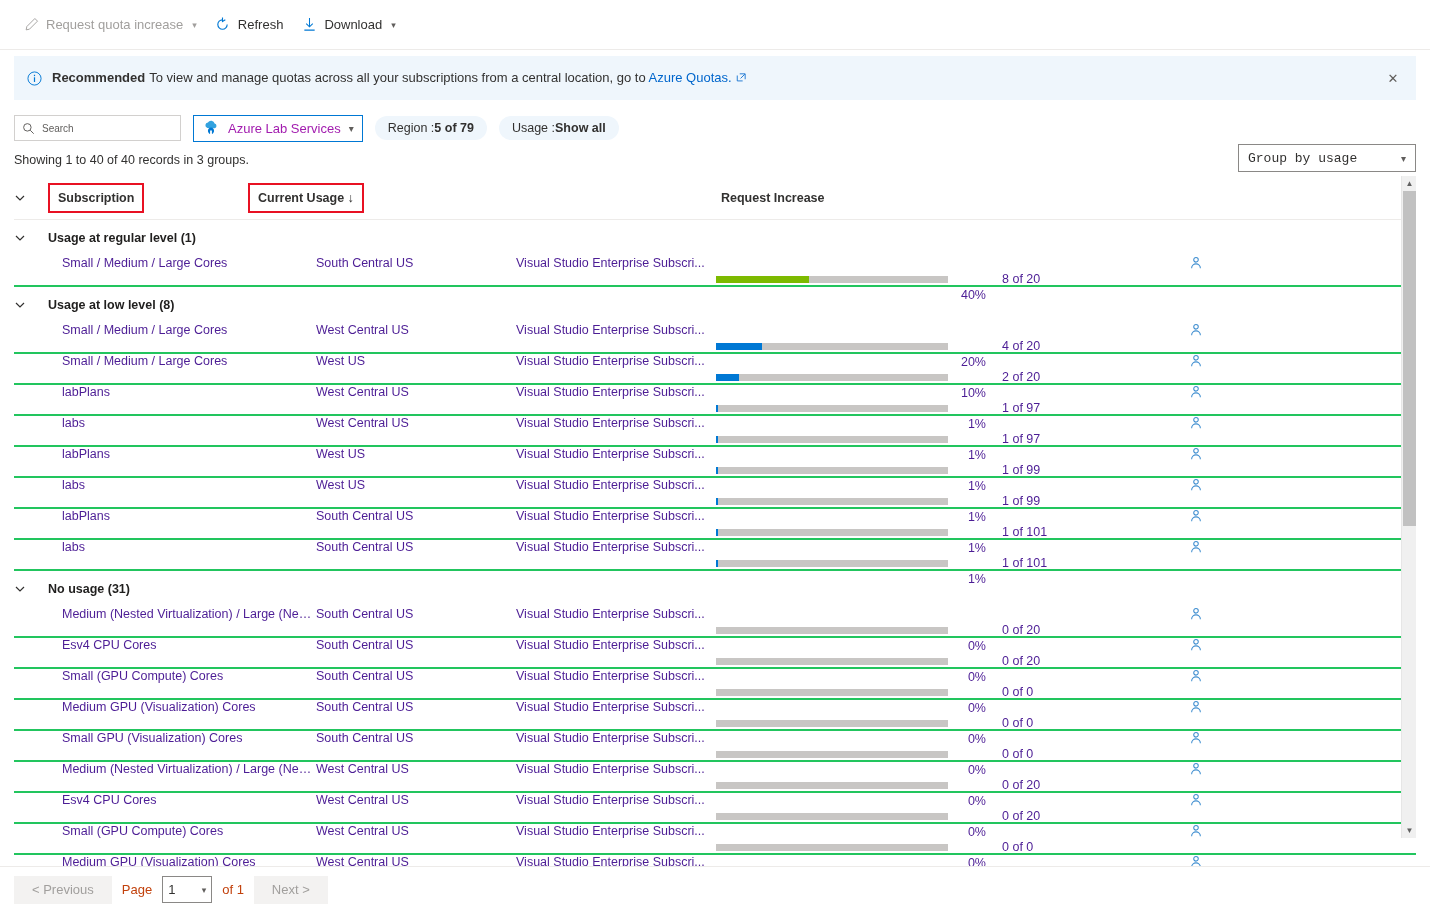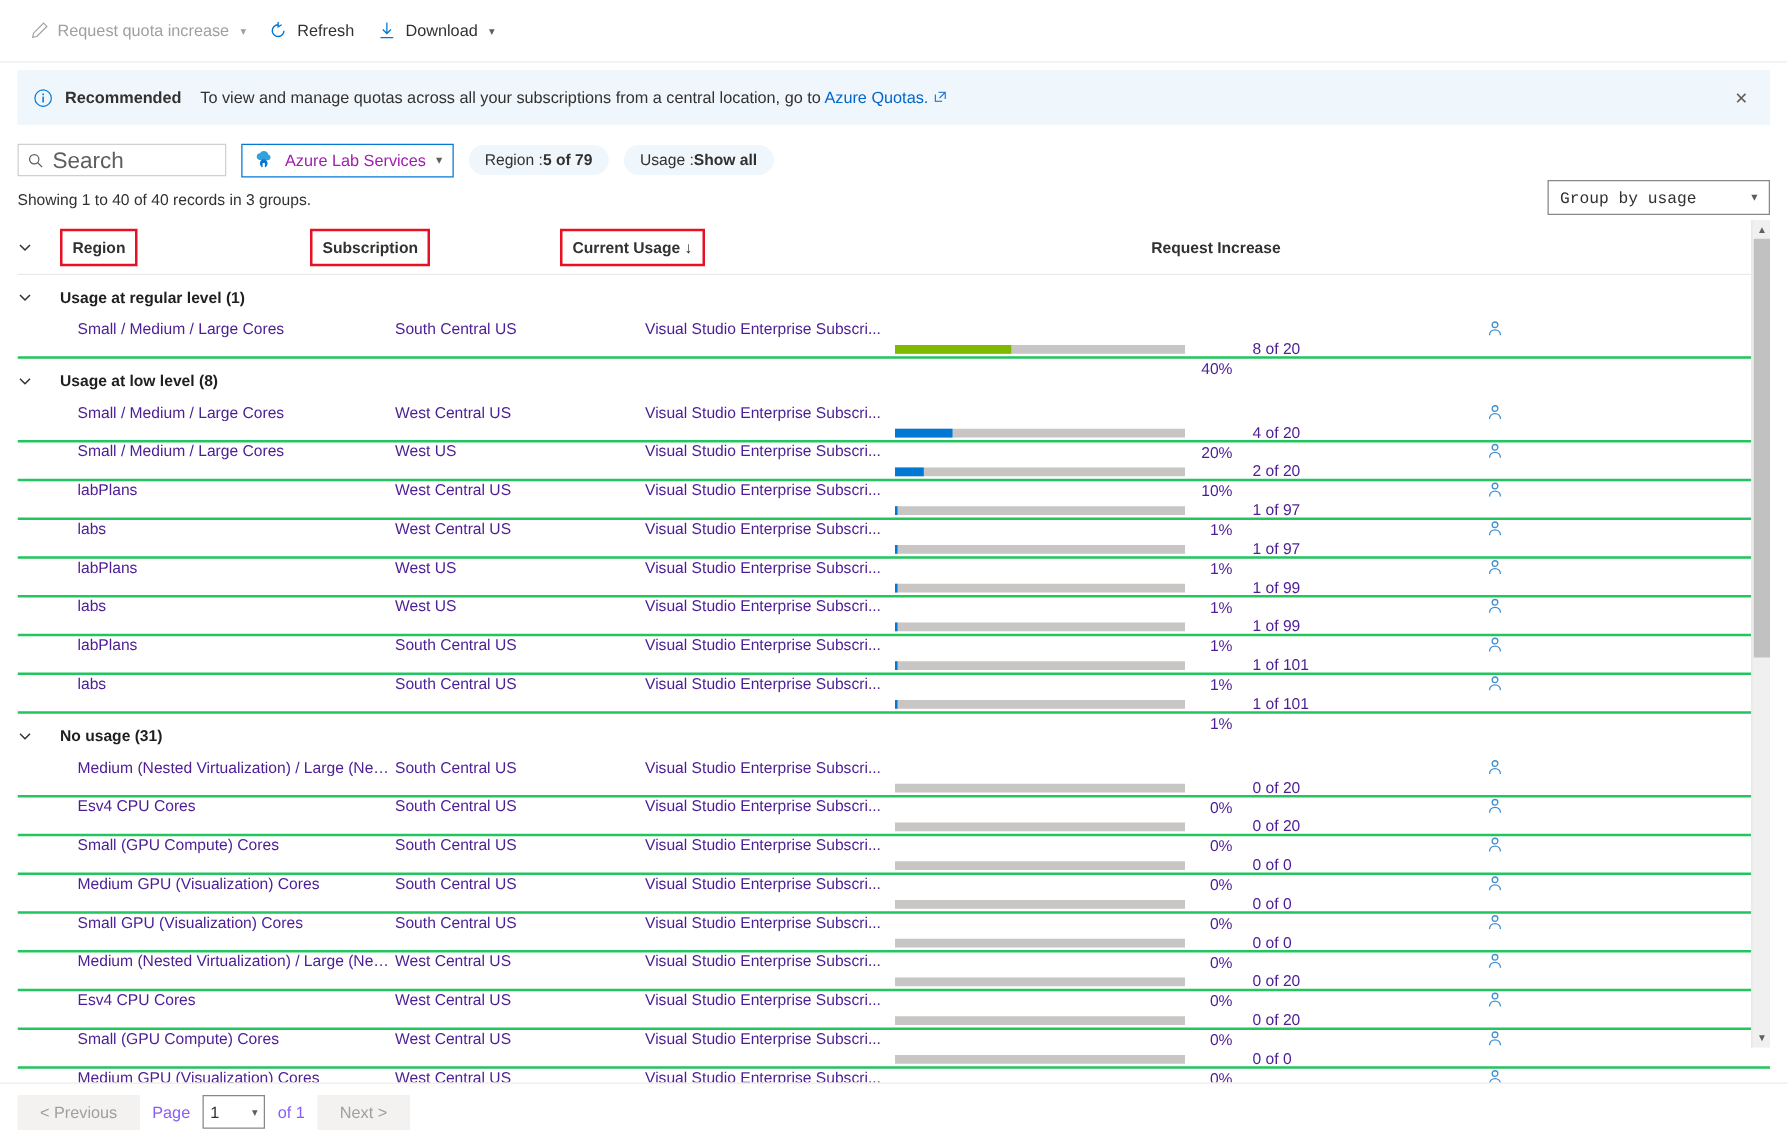--- a/index.html
+++ b/index.html
@@ -48,21 +48,21 @@
     padding: 9px 10px 9px 12px;
     font-size: 13px;
     min-height: 38px;
   }
   .banner .infoico {
     width: 16px; height: 16px; flex: 0 0 16px;
     margin-right: 10px;
     display: inline-flex; align-items: center; justify-content: center;
   }
   .banner .btxt { flex: 1; line-height: 17px; }
-  .banner .bstrong { font-weight: bold; margin-right: 15px; text-align: center; }
+  .banner .bstrong { font-weight: bold; margin-right: 4px; text-align: center; }
   .banner a { color: #0066cc; text-decoration: none; }
   .banner .extlink { display: inline-block; margin-left: 4px; vertical-align: -1px; }
   .banner .closeb {
     width: 26px; height: 26px;
     display: flex; align-items: center; justify-content: center;
     cursor: pointer; flex: 0 0 26px;
     color: #605e5c;
   }
 
   
@@ -77,21 +77,21 @@
     width: 167px; height: 26px;
     border: 1px solid #d2d0ce;
     display: flex; align-items: center;
     padding: 0 7px; gap: 7px;
     background: #fff;
   }
   .searchbox .sico { color: #605e5c; display: inline-flex; }
   .searchbox input {
     border: none; outline: none; flex: 1;
     font-family: "Liberation Sans", sans-serif;
-    font-size: 18px; color: #323130; background: transparent;
+    font-size: 10px; color: #323130; background: transparent;
     padding: 0;
   }
   .searchbox input::placeholder { color: #605e5c; }
 
   .provider {
     height: 27px;
     border: 1px solid #0078d4;
     display: flex; align-items: center;
     padding: 0 8px; gap: 8px;
     cursor: pointer; min-width: 168px;
@@ -239,21 +239,21 @@
     height: 28px;
     background: #f3f2f1;
     color: #a19f9d;
     display: flex; align-items: center; justify-content: center;
     padding: 0 18px;
     font-size: 13px;
     cursor: default;
     border: none;
     font-family: "Liberation Sans", sans-serif;
   }
-  .pglabel { font-size: 13px; color: #8b5cf6; }
+  .pglabel { font-size: 13px; color: #c2410c; }
   .pgselect {
     width: 50px; height: 27px;
     border: 1px solid #8a8886;
     background: #fff;
     display: flex; align-items: center;
     padding: 0 5px;
     font-size: 13px;
     cursor: pointer;
   }
   .pgselect .v { flex: 1; }
@@ -355,23 +355,20 @@
 </div>
 
 <div class="tablewrap">
 
   <div class="thead">
     <div class="c-chev">
       <svg width="12" height="12" viewBox="0 0 12 12">
           <path d="M2 4l4 4 4-4" fill="none" stroke="#323130" stroke-width="1.2"></path>
         </svg>
     </div>
-    <div class="c-region">
-      <span class="th hl">Region</span>
-    </div>
     <div class="c-sub">
       <span class="th hl">Subscription</span>
     </div>
     <div class="c-usage">
       <span class="th hl">Current Usage ↓</span>
     </div>
     <div class="c-req">
       <span class="th">Request Increase</span>
     </div>
   </div>

